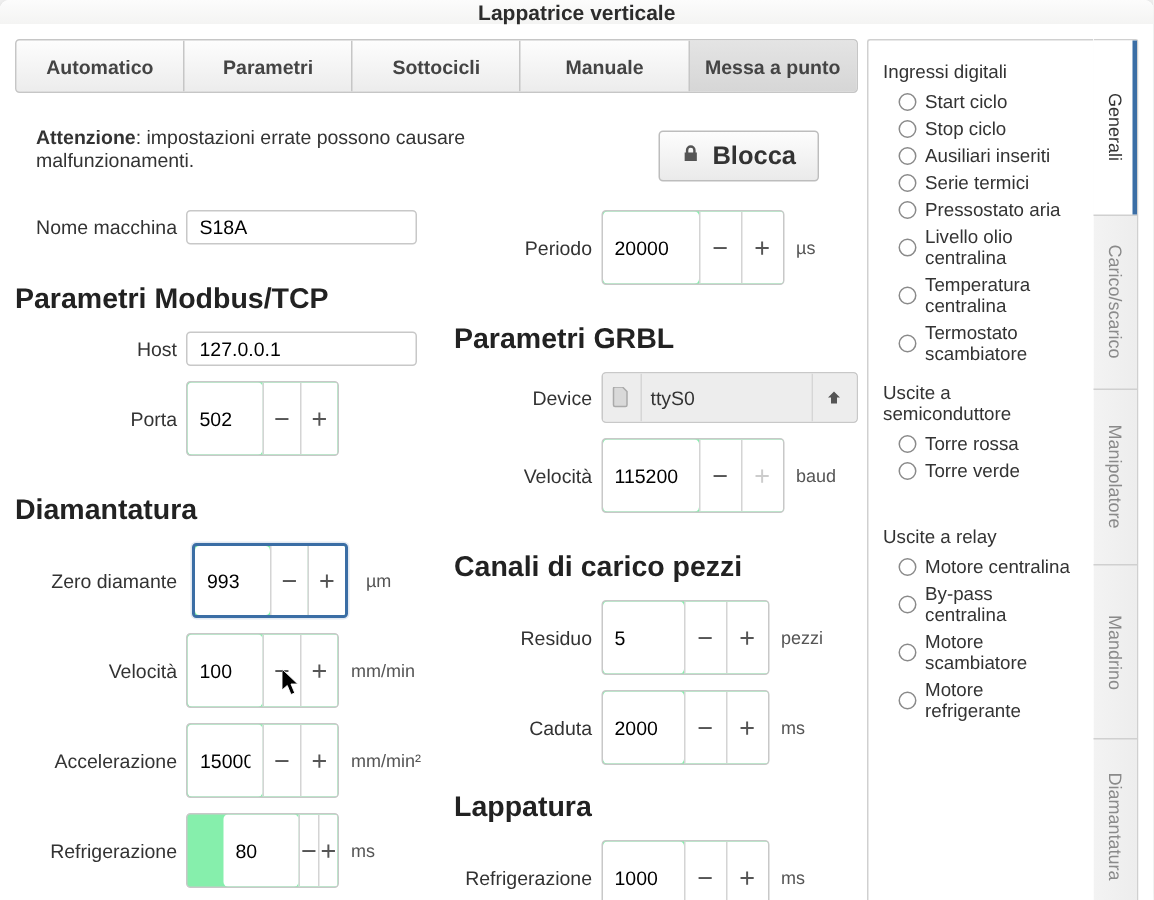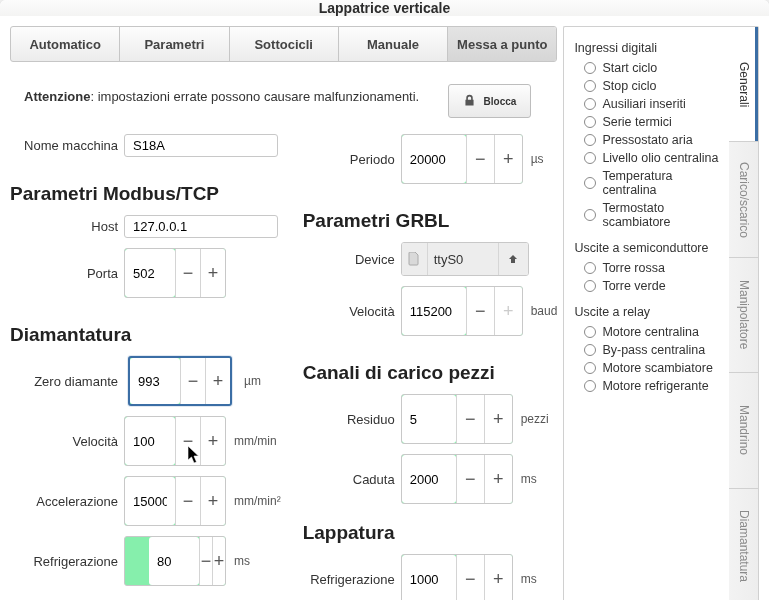--- a/index.html
+++ b/index.html
@@ -152,32 +152,32 @@
   .btn-lock {
     height: 34px;
     padding: 0 14px;
     border: 1px solid #bdbdbd;
     border-radius: 3px;
     background: linear-gradient(#fdfdfd,#eaeaea);
     display: inline-flex;
     align-items: center;
     gap: 8px;
     font-weight: bold;
-    font-size: 10px;
+    font-size: 17px;
     color:#333;
     cursor:pointer;
   }
   .filechooser {
     display: flex;
     align-items: stretch;
     border: 1px solid #c8c8c8;
     border-radius: 3px;
     height: 34px;
     overflow:hidden;
-    width: 128px;
+    width: 171px;
   }
   .filechooser .icon {
     width: 26px; display:flex; align-items:center; justify-content:center;
     color:#888;
     background:#ededed;
     border-right:1px solid #d6d6d6;
   }
   .filechooser .val {
     flex:1; display:flex; align-items:center; padding:0 6px;
     background:#ededed; font-size:13px;
@@ -470,21 +470,21 @@
         <div id="semi-out-list">
             <div class="io-item">
               <span class="radio"></span>
               <span>Torre rossa</span>
             </div>
             <div class="io-item">
               <span class="radio"></span>
               <span>Torre verde</span>
             </div>
           </div>
-        <div class="io-section-title" style="margin-top:10px;">Uscite a relay</div>
+        <div class="io-section-title" style="margin-top:28px;">Uscite a relay</div>
         <div id="relay-out-list">
             <div class="io-item">
               <span class="radio"></span>
               <span>Motore centralina</span>
             </div>
             <div class="io-item">
               <span class="radio"></span>
               <span>By-pass centralina</span>
             </div>
             <div class="io-item">

